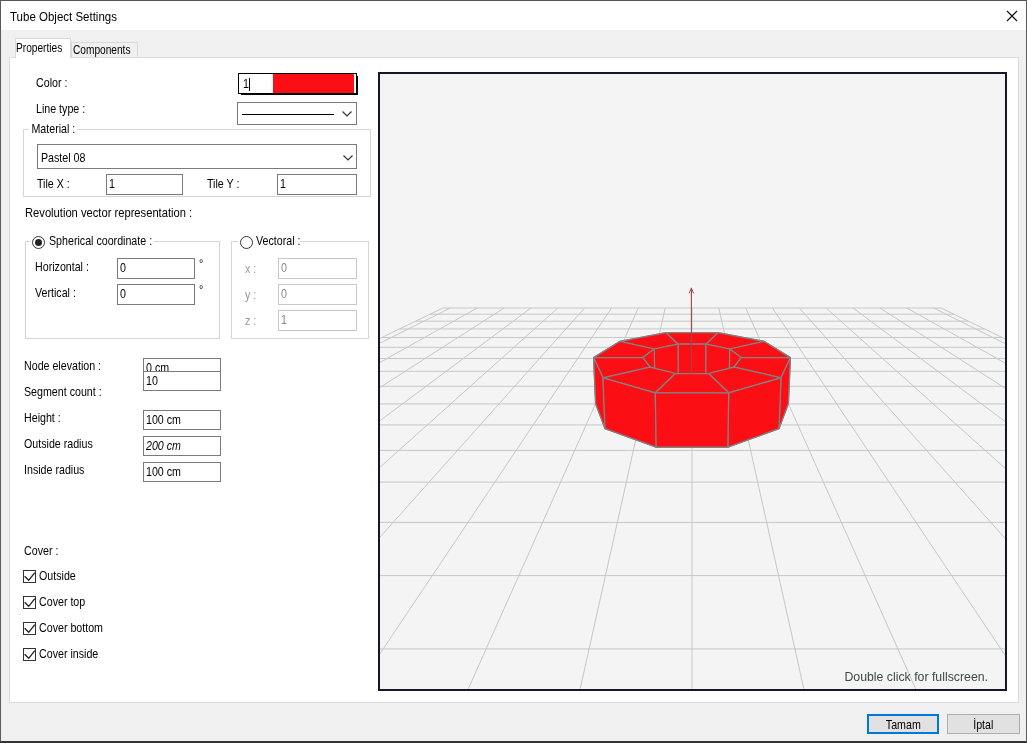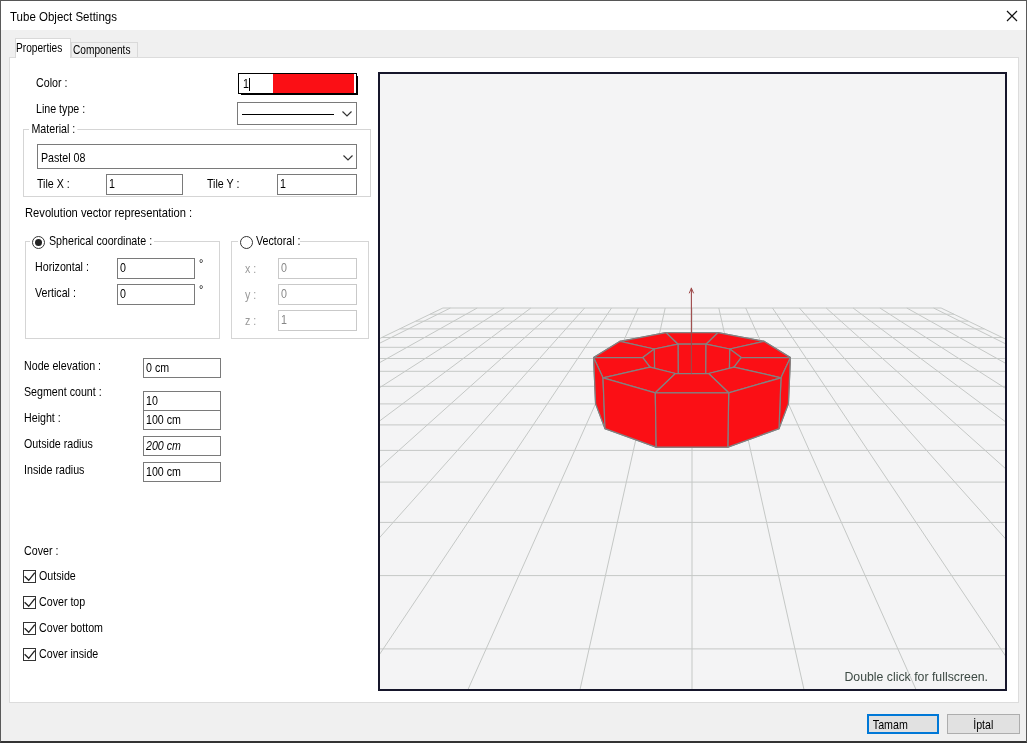--- a/index.html
+++ b/index.html
@@ -87,21 +87,21 @@
 <div class="lbl" style="left:244px;top:312px;color:#9a9a9a;">z :</div>
 <div class="inp dis" style="left:277px;top:309px;width:79px;height:21px;">
     <span>1</span>
   </div>
 
 <div class="lbl" style="left:23px;top:357px;">Node elevation :</div>
 <div class="inp" style="left:142px;top:357px;width:78px;height:20px;">
     <span>0 cm</span>
   </div>
 <div class="lbl" style="left:23px;top:383px;">Segment count :</div>
-<div class="inp" style="left:142px;top:390px;width:78px;height:20px;">
+<div class="inp" style="left:142px;top:370px;width:78px;height:20px;">
     <span>10</span>
   </div>
 <div class="lbl" style="left:23px;top:409px;">Height :</div>
 <div class="inp" style="left:142px;top:409px;width:78px;height:20px;">
     <span>100 cm</span>
   </div>
 <div class="lbl" style="left:23px;top:435px;">Outside radius</div>
 <div class="inp" style="left:142px;top:435px;width:78px;height:20px;font-style:italic;">
     <span>200 cm</span>
   </div>
@@ -216,18 +216,18 @@
 <polygon points="276.2,373.2 347.8,373.2 328.3,349.4 295.7,349.4" fill="#fb0f15" stroke="#828282" stroke-width="1.25" stroke-linejoin="round"></polygon>
 <polygon points="225.0,354.6 276.2,373.2 275.3,318.8 223.0,303.8" fill="#fb0f15" stroke="#828282" stroke-width="1.25" stroke-linejoin="round"></polygon>
 <polygon points="347.8,373.2 399.0,354.6 401.0,303.8 348.7,318.8" fill="#fb0f15" stroke="#828282" stroke-width="1.25" stroke-linejoin="round"></polygon>
 <polygon points="275.3,318.8 348.7,318.8 328.6,299.5 295.4,299.5" fill="#fb0f15" stroke="#828282" stroke-width="1.25" stroke-linejoin="round"></polygon>
 <polygon points="276.2,373.2 347.8,373.2 348.7,318.8 275.3,318.8" fill="#fb0f15" stroke="#828282" stroke-width="1.25" stroke-linejoin="round"></polygon>
 <line x1="311.4" y1="213.8" x2="311.4" y2="299.5" stroke="#9d4848" stroke-width="1.1"></line>
 <path d="M309.2 219.3 L311.4 214.2 L313.6 219.3" fill="none" stroke="#9d4848" stroke-width="1"></path>
 <text x="608" y="607" text-anchor="end" font-size="12.3" fill="#3d4a44" font-family="Liberation Sans,sans-serif">Double click for fullscreen.</text>
 </svg>
 </div>
-<div class="abs" style="left:866px;top:713px;width:72px;height:20px;background:#e1e1e1;border:2px solid #0078d7;display:flex;align-items:center;justify-content:flex-start;font-size:13px;">
+<div class="abs" style="left:866px;top:713px;width:72px;height:20px;background:#e1e1e1;border:2px solid #0078d7;display:flex;align-items:center;justify-content:center;font-size:13px;">
     <span style="transform:scaleX(0.82);white-space:pre;">Tamam</span>
   </div>
 <div class="abs" style="left:946px;top:713px;width:73px;height:20px;background:#e1e1e1;border:1px solid #adadad;display:flex;align-items:center;justify-content:center;font-size:13px;">
     <span style="transform:scaleX(0.82);white-space:pre;">İptal</span>
   </div>
 
 </body></html>

